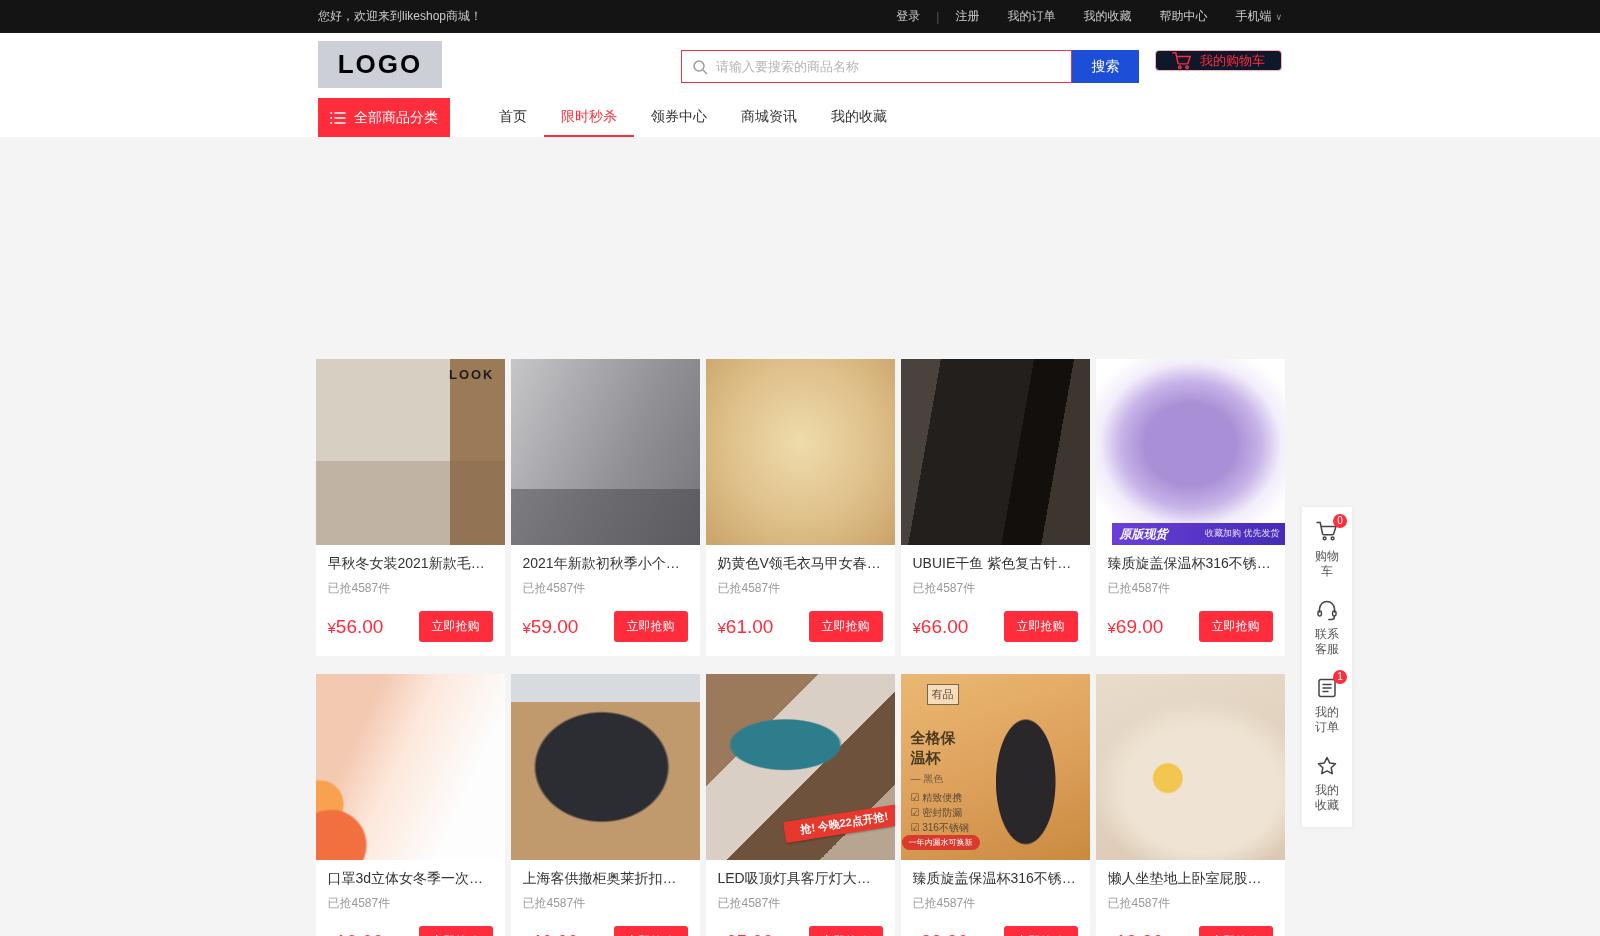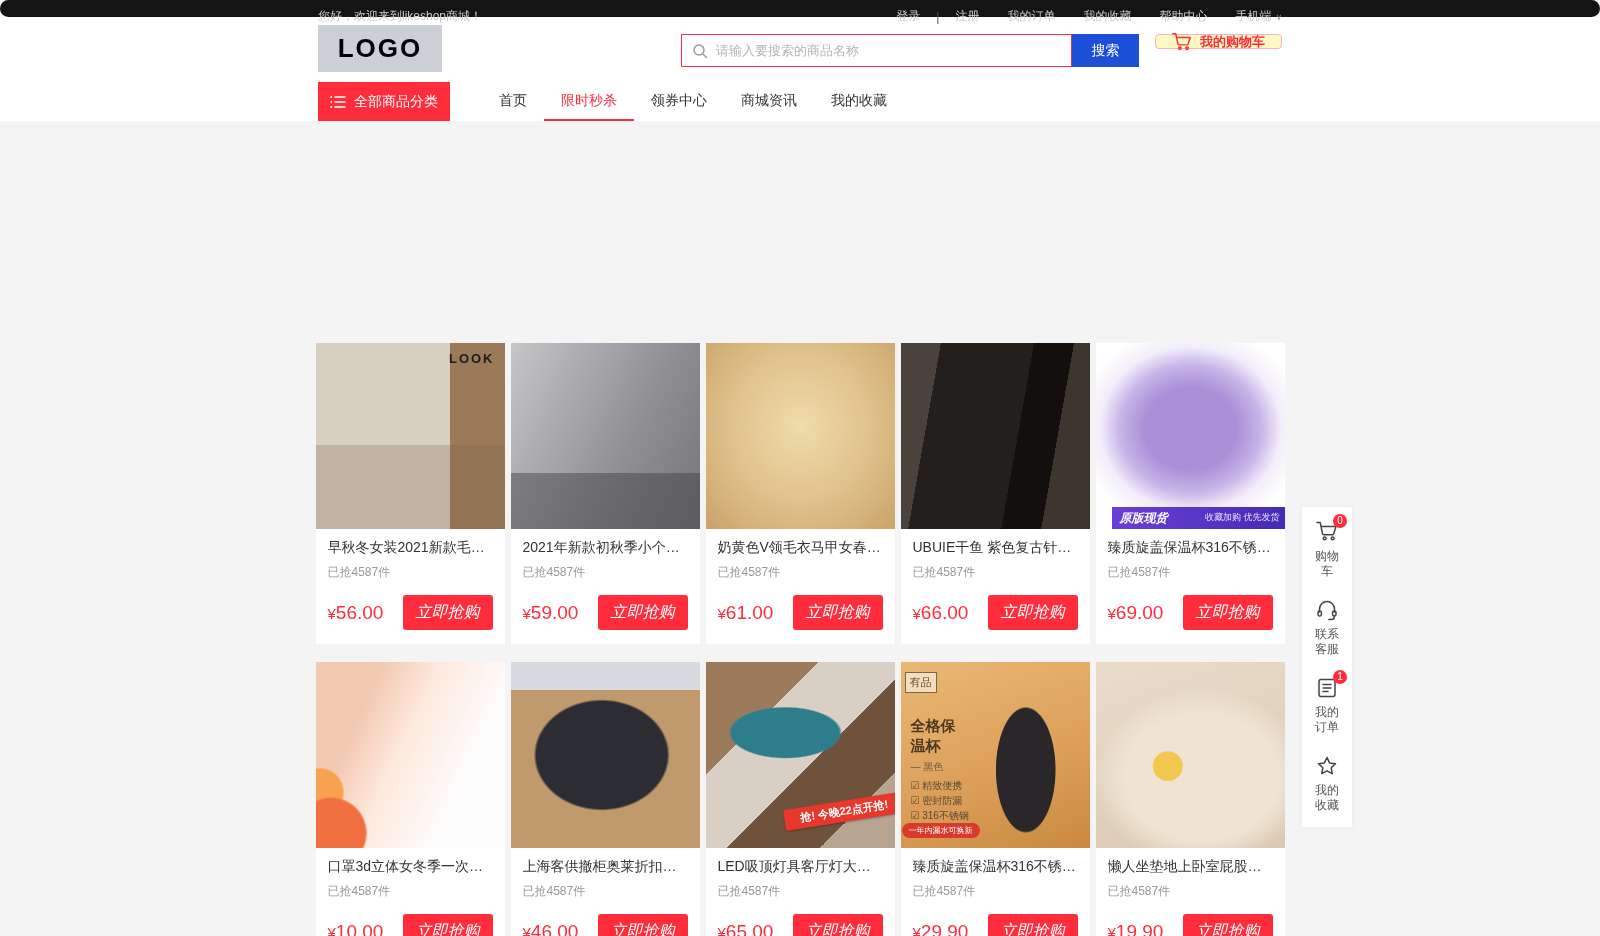--- a/index.html
+++ b/index.html
@@ -1,67 +1,67 @@
 <!DOCTYPE html>
 <html><head>
 <meta charset="utf-8">
 <style>
   * { margin:0; padding:0; box-sizing:border-box; }
   html,body { width:1600px; height:936px; overflow:hidden;
     font-family:"Liberation Sans","DejaVu Sans",sans-serif; background:#f4f4f4; position:relative; }
 
   
-  .topbar { background:#141414; height:17px; font-size:12px; color:#ccc;border-radius:15px; }
+  .topbar { background:#141414; height:33px; font-size:12px; color:#ccc; }
   .topbar-inner { width:964px; margin:0 auto; height:33px; display:flex; align-items:center; justify-content:space-between; }
   .topbar-links { display:flex; align-items:center; gap:28px; }
   .topbar-links .tlink { color:#ccc; cursor:pointer; display:flex; align-items:center; gap:4px; }
   .tdivider { color:#555; margin:0 -12px; }
   .caret { font-size:9px; color:#999; }
 
   
   header { background:#fff; padding-top:8px; }
   .header-inner { width:964px; margin:0 auto; display:flex; align-items:flex-start; }
   .logo { width:124px; height:47px; background:#ccd0d6; color:#000000; font-size:26px; letter-spacing:2px;
           display:flex; align-items:center; justify-content:center; font-weight:bold; }
   .header-right { margin-left:auto; display:flex; align-items:flex-start; gap:16px; padding-top:9px;padding-left:16px; }
   .search-group { display:flex; }
   .search-box { width:391px; height:33px; border:1px solid #ff2c3c; background:#fff; display:flex; align-items:center; padding:0 10px; }
   .search-box input { border:none; outline:none; flex:1; font-size:13px; color:#333; margin-left:8px; font-family:inherit; }
   .search-box input::placeholder { color:#b5b5b5; }
   .search-btn { width:67px; height:33px; background:#1d4ed8; color:#fff; font-size:14px; border:none; cursor:pointer; font-family:inherit; }
-  .cart-btn { height:15px; background:#fef9c3; border:1px solid #ffb1b8; border-radius:4px; color:#ff2c3c;
-              font-size:13px; display:flex; align-items:center; gap:8px; padding:0 16px; cursor:pointer;font-weight:bold; }
+  .cart-btn { height:21px; background:#0f172a; border:1px solid #ffb1b8; border-radius:4px; color:#ff2c3c;
+              font-size:13px; display:flex; align-items:center; gap:8px; padding:0 16px; cursor:pointer; }
   .nav-row { width:964px; margin:10px auto 0; display:flex; align-items:stretch; height:39px; }
   .cat-btn { width:132px; background:#ff2c3c; color:#fff; font-size:14px; display:flex; align-items:center; justify-content:center; gap:8px; cursor:pointer; }
   .nav-links { display:flex; align-items:stretch; margin-left:32px; }
   .nav-item { font-size:14px; color:#333; display:flex; align-items:center; padding:0 17px; cursor:pointer; border-bottom:2px solid transparent; }
   .nav-item.active { color:#ff2c3c; border-bottom-color:#ff2c3c; }
 
   
   main { padding-top:222px; }
   .grid { width:969px; margin:0 auto; display:grid; grid-template-columns:repeat(5,189px); gap:18px 6px; }
   .card { background:#fff; cursor:pointer; }
   .card-img { height:186px; position:relative; overflow:hidden; }
   .card-info { padding:10px 12px 14px; }
   .p-title { font-size:14px; color:#333; white-space:nowrap; overflow:hidden; text-overflow:ellipsis; }
   .p-sold { font-size:12px; color:#999; margin-top:7px; }
   .p-row { display:flex; align-items:center; justify-content:space-between; margin-top:14px; }
   .p-price { color:#ff2c3c; font-size:19px; }
   .p-price .cur { font-size:15px; }
-  .buy-btn { background:#ff2c3c; color:#fff; border:none; font-size:16px; padding:7px 13px; border-radius:3px; cursor:pointer; font-family:inherit;font-style:italic; }
+  .buy-btn { background:#ff2c3c; color:#fff; border:none; font-size:12px; padding:7px 13px; border-radius:3px; cursor:pointer; font-family:inherit; }
 
   
   .ov { position:absolute; }
   .ov-look { top:8px; right:10px; font-weight:bold; font-size:13px; letter-spacing:2px; color:#1d1d1d; }
   .ov-banner { left:16px; right:0; bottom:0; height:22px; background:linear-gradient(90deg,#6a3fd8,#452bb5);
                color:#fff; font-style:italic; font-weight:bold; font-size:12px; line-height:22px; padding-left:8px; }
   .ov-banner-sub { right:5px; bottom:5px; color:#e7e0ff; font-size:9px; font-style:normal; z-index:2; }
   .ov-ribbon { right:-6px; bottom:26px; background:#e8372c; color:#fff; font-size:11px; font-weight:bold;
                padding:3px 12px 3px 16px; transform:rotate(-9deg); border-radius:2px; box-shadow:0 1px 2px rgba(0,0,0,.3); }
-  .ov-brand { top:10px; left:4px; border:1px solid #77684a; color:#5d4a2f; font-size:11px; padding:2px 4px; background:rgba(255,255,255,.55); }
+  .ov-brand { top:10px; left:26px; border:1px solid #77684a; color:#5d4a2f; font-size:11px; padding:2px 4px; background:rgba(255,255,255,.55); }
   .ov-img-title { top:54px; left:10px; width:52px; font-size:15px; font-weight:bold; color:#4b3a22; line-height:20px; }
   .ov-img-sub { top:98px; left:10px; font-size:10px; color:#6b5a40; }
   .ov-bullets { top:116px; left:10px; font-size:10px; color:#5a4a35; white-space:pre-line; line-height:15px; }
   .ov-pill { left:1px; bottom:10px; background:#d93a2b; color:#fff; font-size:8px; padding:2px 7px; border-radius:8px; }
 
   
   .float-bar { position:absolute; left:1302px; top:507px; width:50px; background:#fff;
                box-shadow:0 0 6px rgba(0,0,0,.06); padding:14px 4px; display:flex; flex-direction:column; gap:20px; }
   .side-item { display:flex; flex-direction:column; align-items:center; gap:6px; cursor:pointer; }
   .side-icon { position:relative; width:22px; height:22px; color:#444; }

